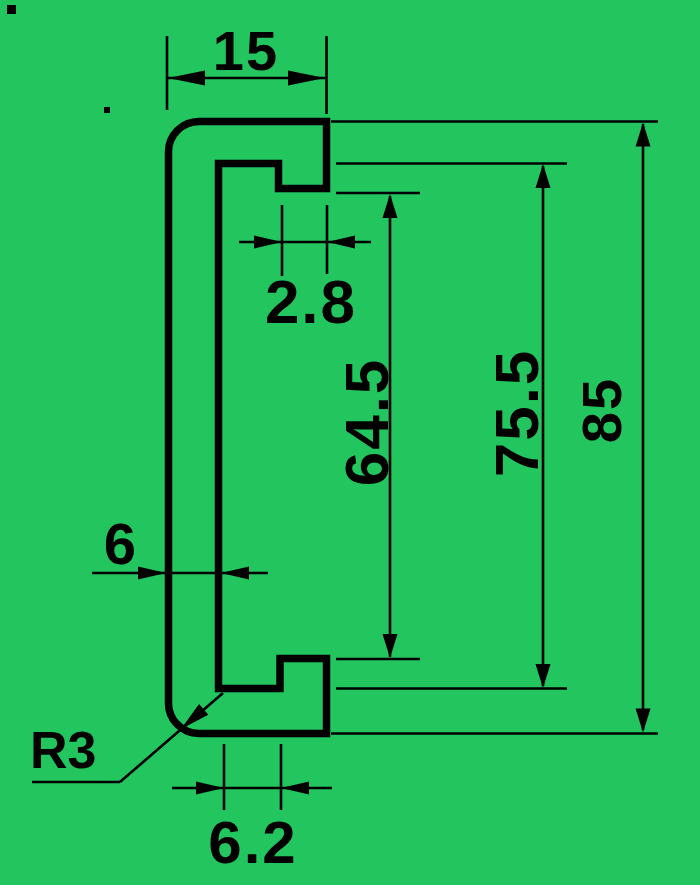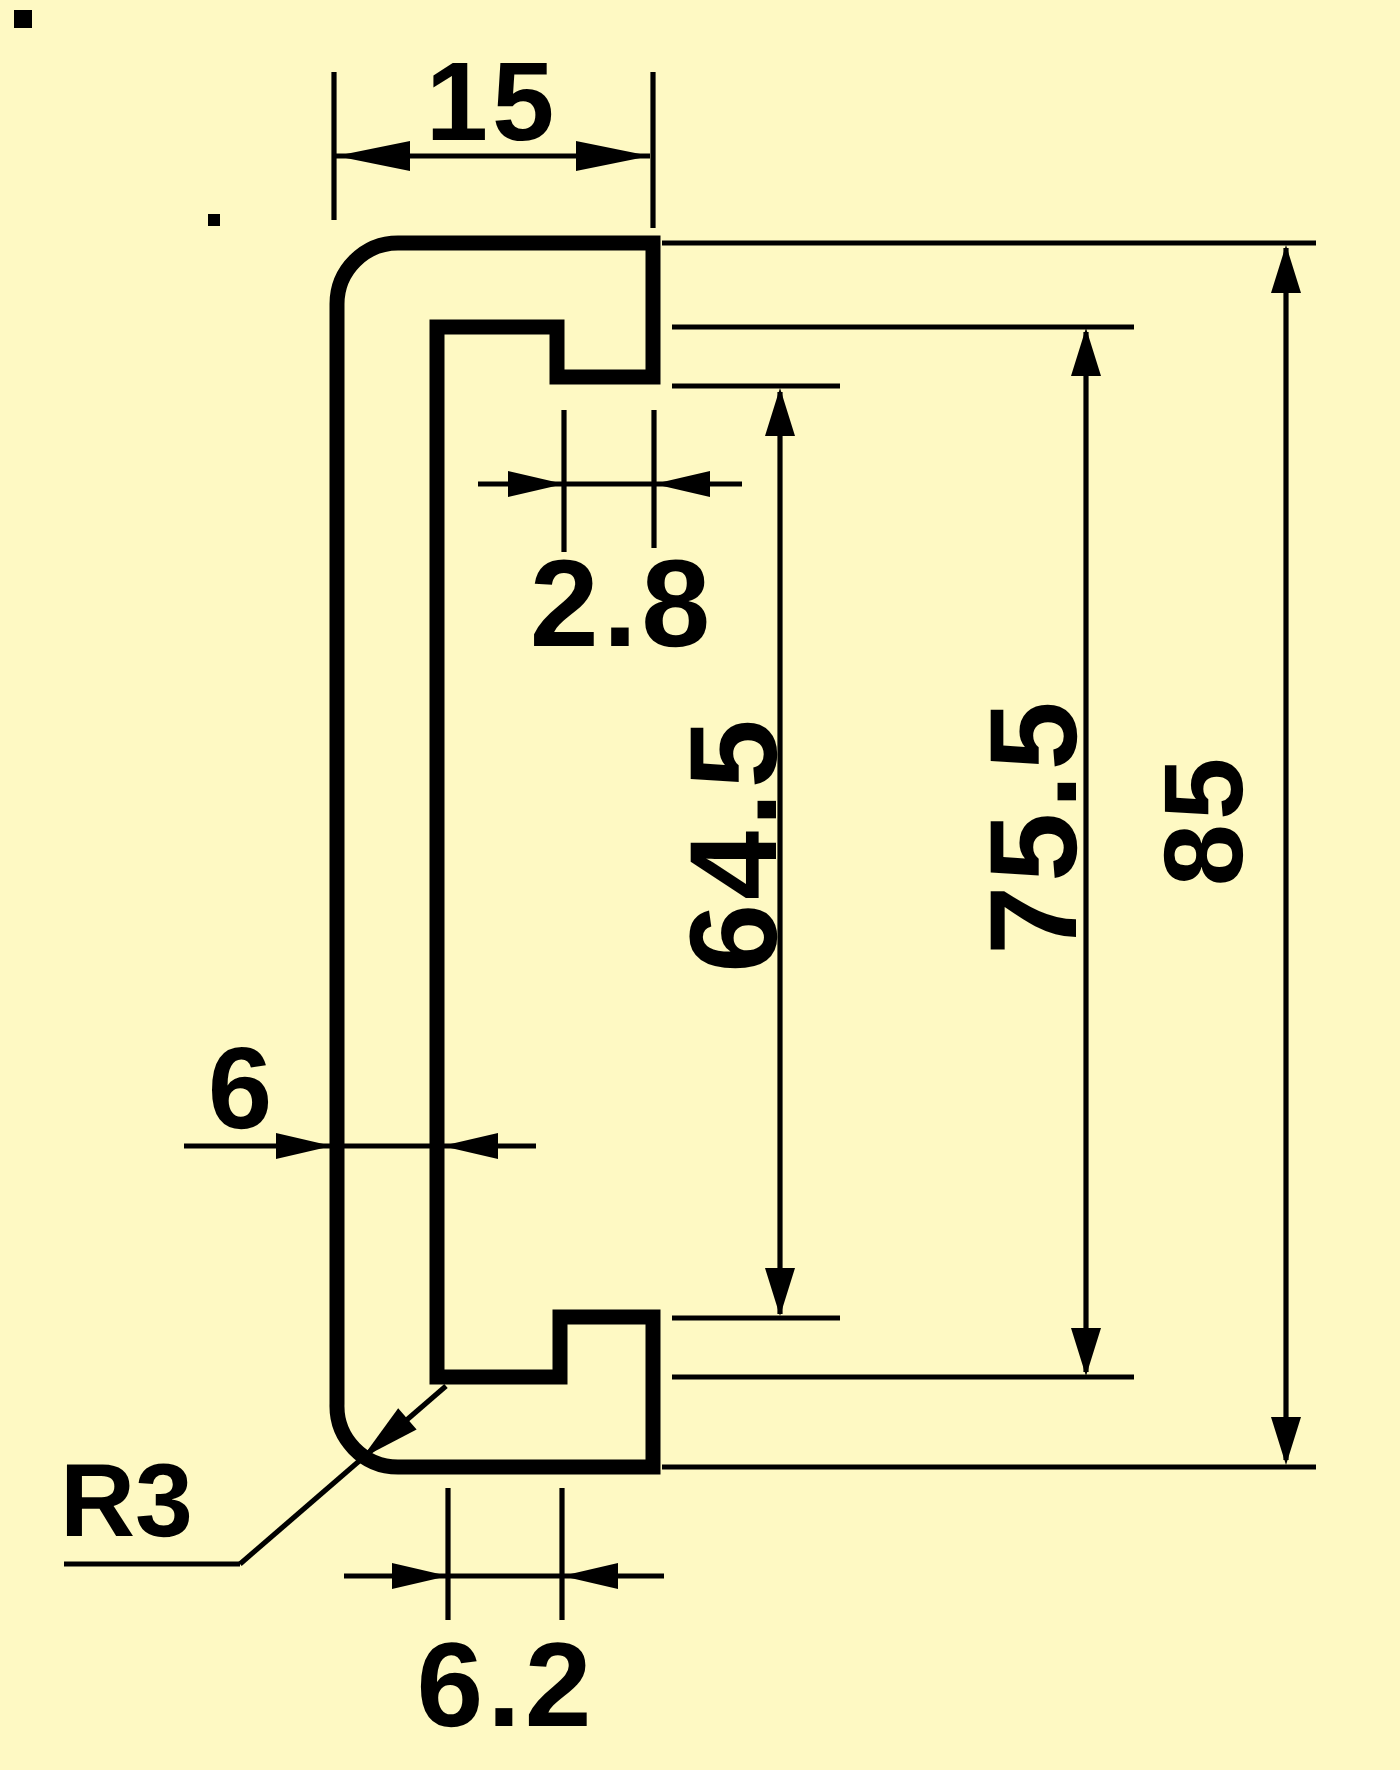--- a/index.html
+++ b/index.html
@@ -4,21 +4,21 @@
 <style>
   html, body {
     margin: 0;
     padding: 0;
     background: #ffffff;
   }
   .sheet {
     position: relative;
     width: 700px;
     height: 885px;
-    background: #fef9c3;
+    background: #22c55e;
     overflow: hidden;
   }
   svg { display: block; }
   .profile-stroke {
     fill: none;
     stroke: #000000;
     stroke-width: 7.5;
     stroke-linejoin: miter;
   }
   .dim-line {

